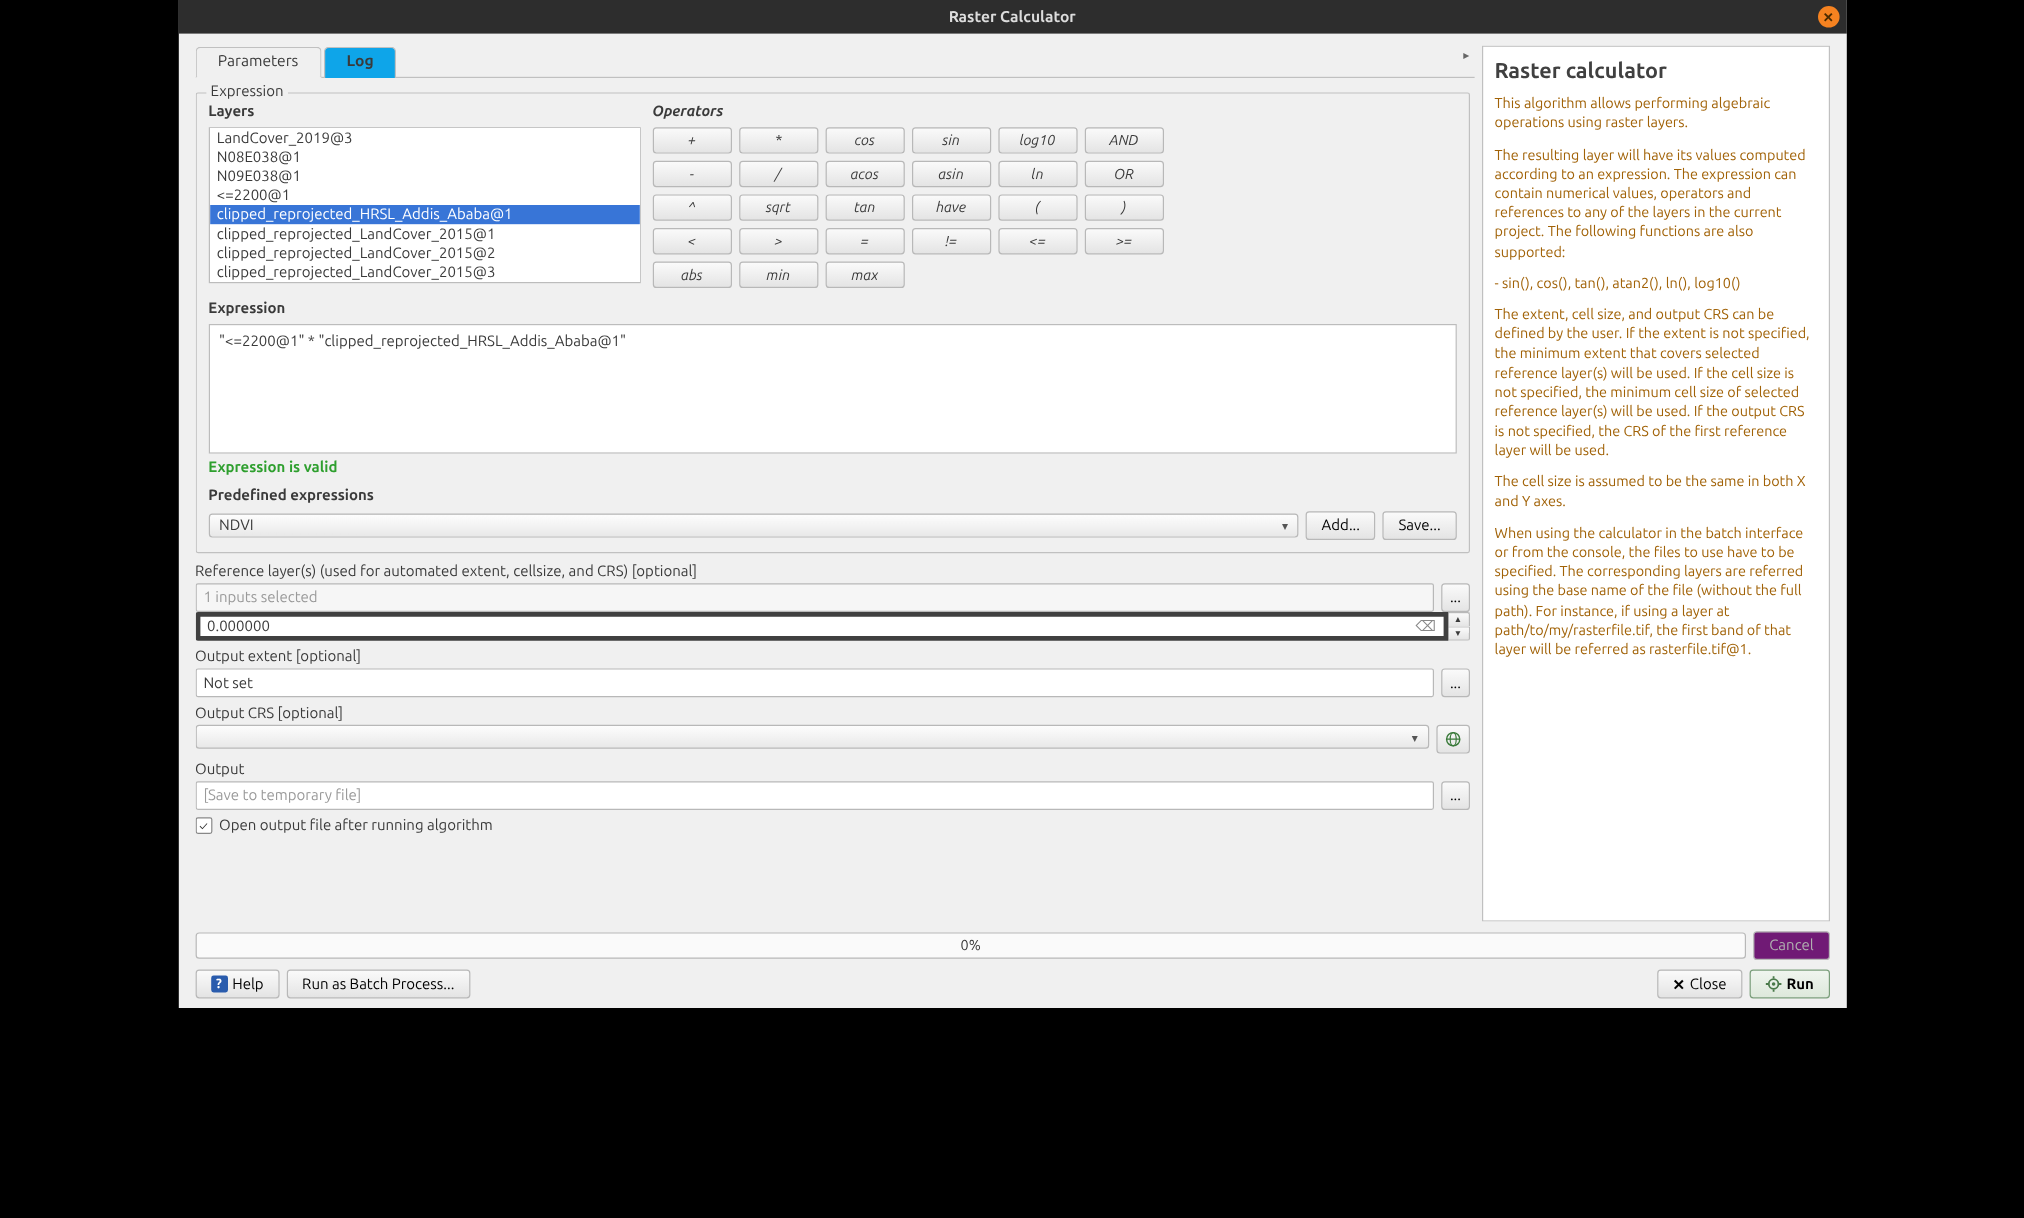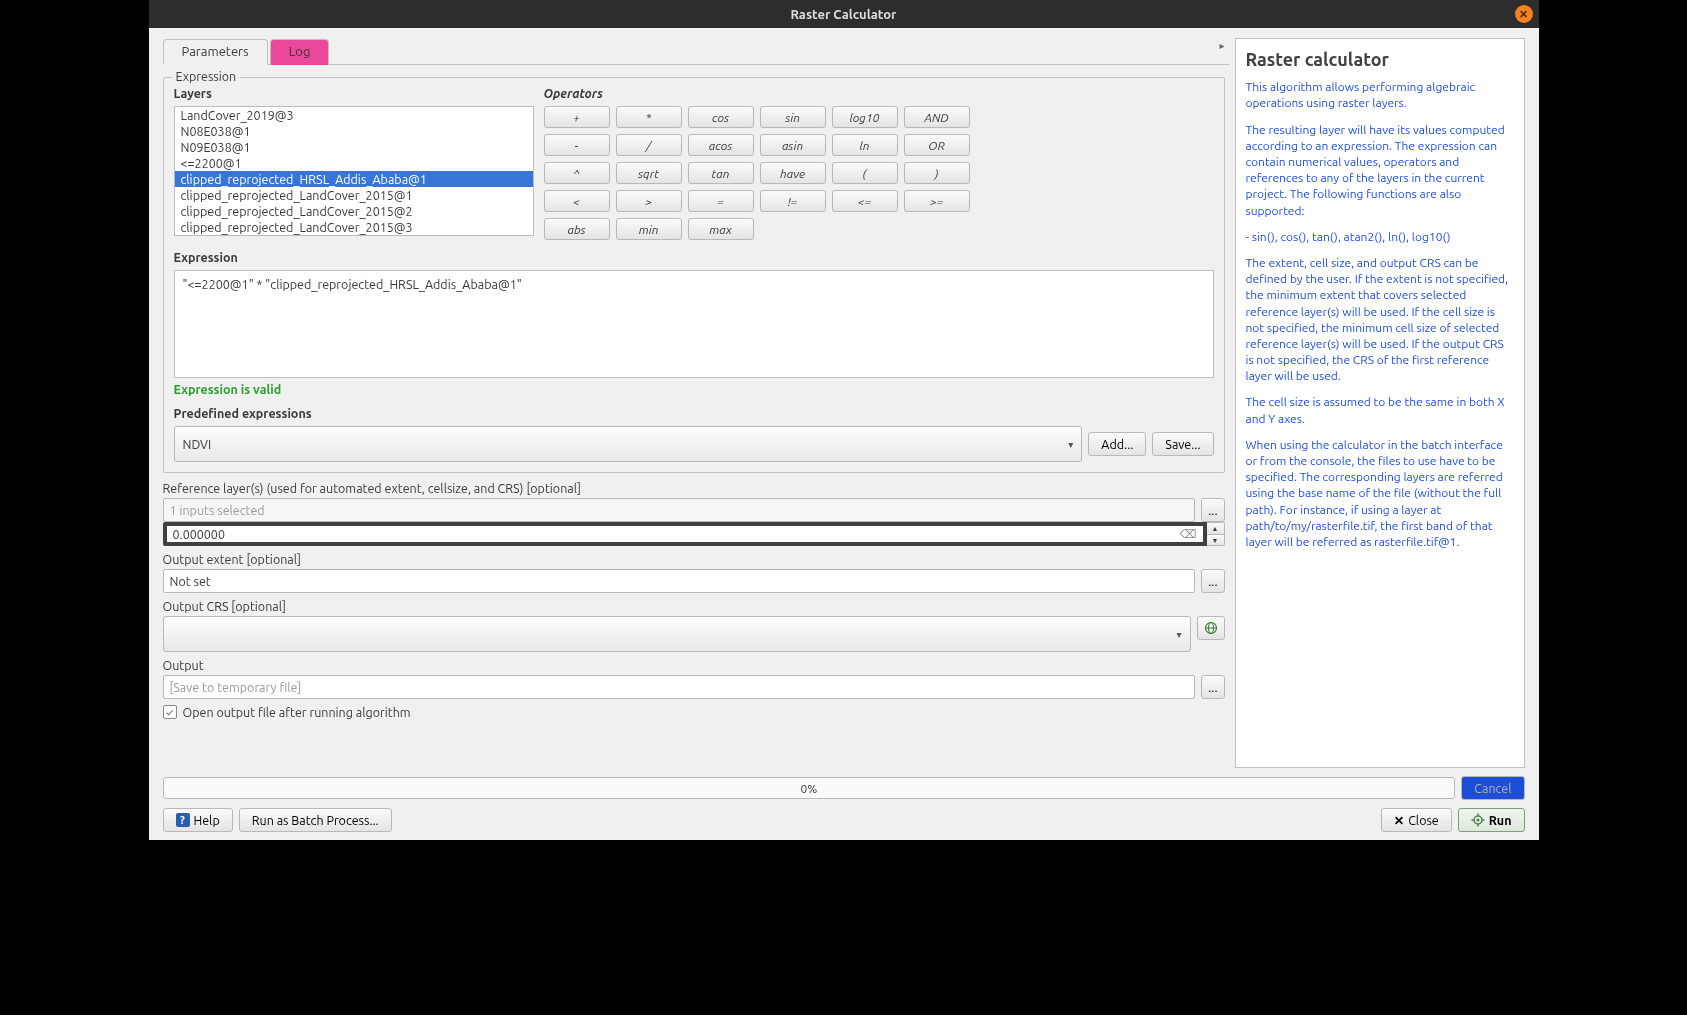--- a/index.html
+++ b/index.html
@@ -6,24 +6,24 @@
 body { background: #000; font-size: 13px; color: #3a3a3a; }
 .window { width: 1390px; height: 840px; background: #f0f0f0; margin: 0 auto; position: relative; display: flex; flex-direction: column; }
 .titlebar { background: #2d2d2d; color: #dcdcdc; height: 28px; display: flex; align-items: center; justify-content: center; position: relative; font-weight: 600; font-size: 13px; }
 .titlebar .close { position: absolute; right: 6px; top: 5px; width: 18px; height: 18px; background: #f58220; border-radius: 50%; display: flex; align-items: center; justify-content: center; color: #4a2a00; font-size: 11px; font-weight: bold; cursor: pointer; }
 .content { flex: 1; padding: 10px 14px 8px 14px; display: flex; flex-direction: column; gap: 6px; overflow: hidden; }
 
 .main-split { flex: 1; display: flex; gap: 6px; overflow: hidden; }
 .left-pane { flex: 1; display: flex; flex-direction: column; overflow: hidden; }
 .right-pane { width: 290px; background: #fff; border: 1px solid #c0c0c0; padding: 8px 10px; font-size: 12px; line-height: 1.35; overflow-y: auto; }
 .right-pane h2 { font-size: 18px; font-weight: 700; margin-bottom: 8px; color: #404040; }
-.right-pane p { margin-bottom: 10px; color: #1d4ed8; }
+.right-pane p { margin-bottom: 10px; color: #a16207; }
 
 .tabs { display: flex; border-bottom: 1px solid #c0c0c0; margin-bottom: 2px; }
-.tab { padding: 4px 18px 6px; border: 1px solid #c0c0c0; border-bottom: none; background: #ec4899; border-radius: 4px 4px 0 0; margin-right: 2px; cursor: pointer; font-size: 13px; position: relative; top: 1px; }
+.tab { padding: 4px 18px 6px; border: 1px solid #c0c0c0; border-bottom: none; background: #0ea5e9; border-radius: 4px 4px 0 0; margin-right: 2px; cursor: pointer; font-size: 13px; position: relative; top: 1px; font-weight: bold; }
 .tab.active { background: #f0f0f0; border-bottom: 1px solid #f0f0f0; font-weight: 400; }
 
 .params-scroll { flex: 1; overflow-y: auto; padding: 2px 4px 0 0; }
 .group-box { border: 1px solid #c0c0c0; border-radius: 2px; margin: 8px 0 8px 0; padding: 8px 10px 10px; position: relative; }
 .group-title { position: absolute; top: -9px; left: 8px; background: #f0f0f0; padding: 0 4px; font-size: 12.5px; }
 
 .layers-ops { display: flex; gap: 10px; }
 .layers-half { width: 360px; }
 .ops-half { flex: 1; font-style: italic; }
 .subhdr { font-weight: 700; font-size: 12.5px; margin-bottom: 6px; }
@@ -32,25 +32,25 @@
 .listbox div { padding: 1px 6px; white-space: nowrap; cursor: default; }
 .listbox div.sel { background: #3875d7; color: #fff; }
 
 .op-grid { display: grid; grid-template-columns: repeat(6, 66px); gap: 6px; }
 .op-btn { height: 22px; background: linear-gradient(#fafafa,#e4e4e4); border: 1px solid #b8b8b8; border-radius: 3px; font-size: 12px; cursor: pointer; display: flex; align-items: center; justify-content: center; }
 
 .expr-box { background: #fff; border: 1px solid #bcbcbc; height: 108px; padding: 6px 8px; font-size: 12.5px; margin-bottom: 4px; overflow: auto; }
 .valid-msg { color: #2e9f2e; font-weight: 700; font-size: 12.5px; margin-top: 2px; }
 
 .row-combo { display: flex; gap: 6px; align-items: center; }
-.combo { flex: 1; height: 36px; background: linear-gradient(#fdfdfd,#e8e8e8); border: 1px solid #b8b8b8; border-radius: 3px; display: flex; align-items: center; padding: 0 8px; font-size: 12.5px; position: relative; }
+.combo { flex: 1; height: 20px; background: linear-gradient(#fdfdfd,#e8e8e8); border: 1px solid #b8b8b8; border-radius: 3px; display: flex; align-items: center; padding: 0 8px; font-size: 12.5px; position: relative; }
 .combo::after { content: "▾"; position: absolute; right: 8px; color: #555; font-size: 10px; }
 .btn { height: 24px; padding: 0 12px; background: linear-gradient(#fafafa,#e4e4e4); border: 1px solid #b8b8b8; border-radius: 3px; font-size: 12.5px; cursor: pointer; display: flex; align-items: center; }
 .btn.sm { padding: 0 6px; min-width: 22px; justify-content: center; }
-.btn.disabled { color: #b0b0b0; background: #1d4ed8; }
+.btn.disabled { color: #b0b0b0; background: #701a75; }
 .btn.primary { border: 1px solid #7a9e7a; background: linear-gradient(#f0f5ef,#dde8db); font-weight: 600; }
 
 .field-label { font-size: 12.5px; margin: 6px 0 3px; }
 .input { height: 24px; background: #fff; border: 1px solid #b8b8b8; border-radius: 2px; padding: 0 6px; font-size: 12.5px; display: flex; align-items: center; }
 .input.disabled { color: #9a9a9a; background: #f6f6f6; }
 .input .placeholder { color: #9a9a9a; }
 .with-more { display: flex; gap: 6px; }
 .with-more .input, .with-more .combo { flex: 1; }
 
 .spin-wrap { display: flex; }

